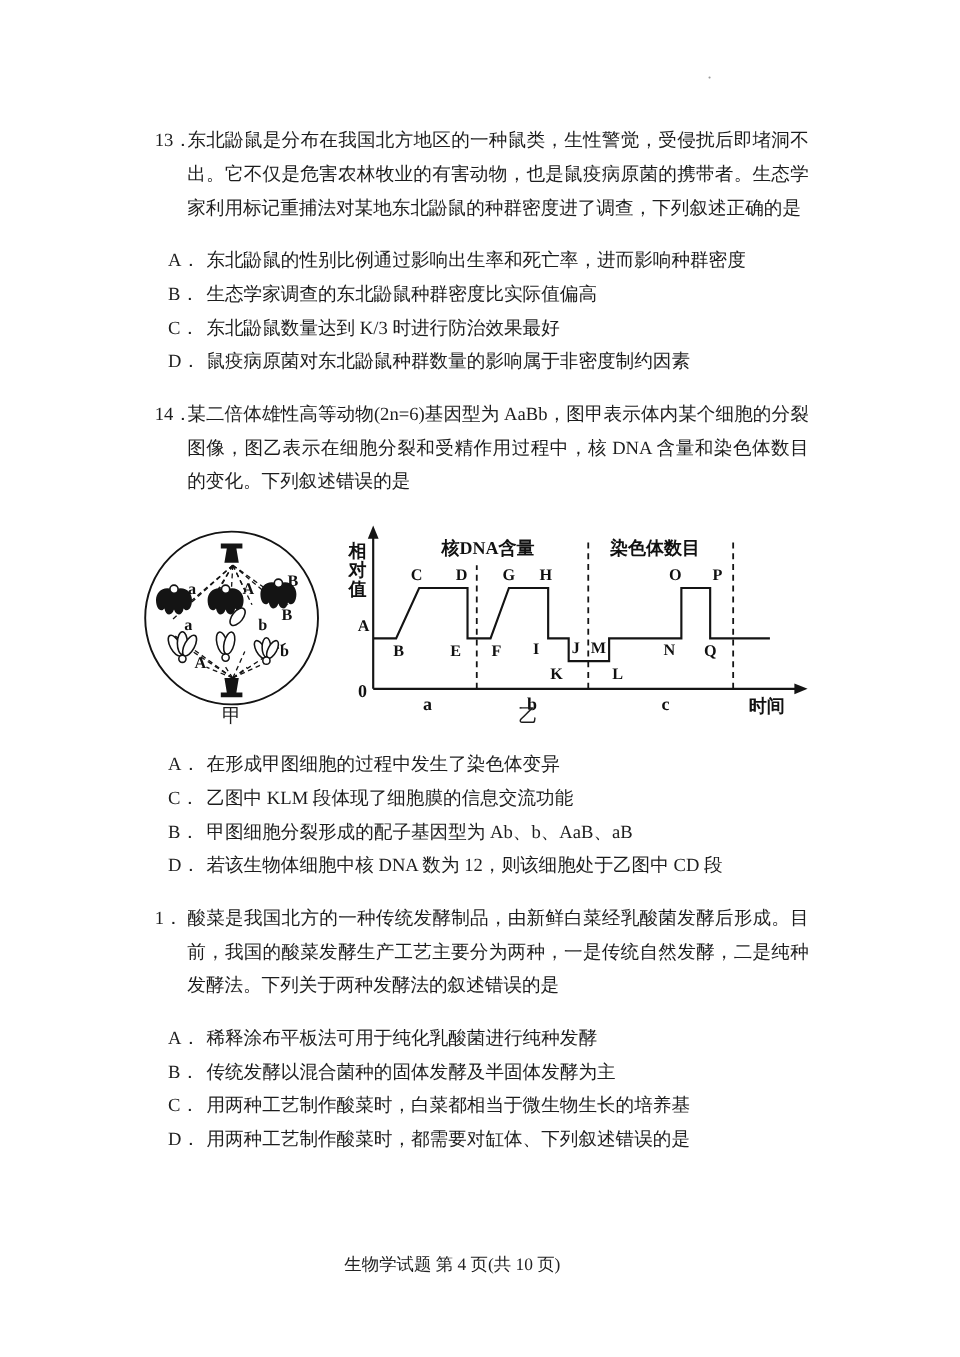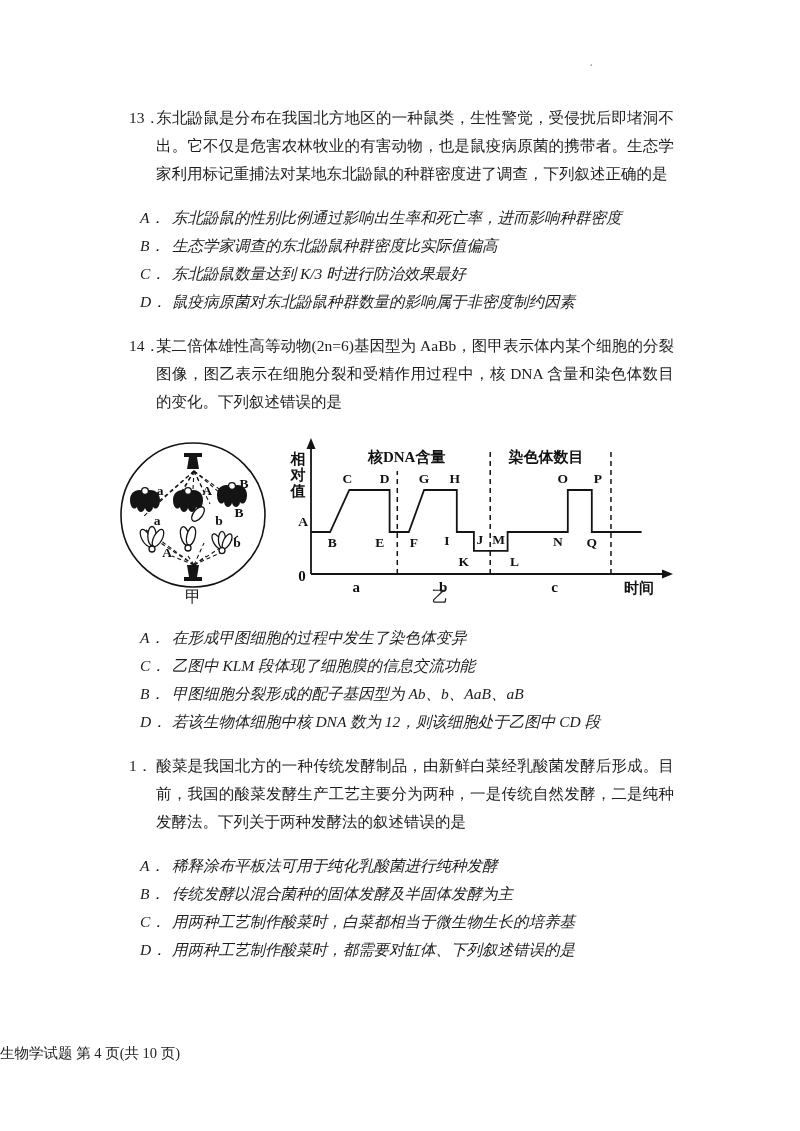--- a/index.html
+++ b/index.html
@@ -2,30 +2,30 @@
 <html><head>
 <meta charset="utf-8">
 <style>
   html,body{margin:0;padding:0;background:#fff;}
   .page{position:relative;width:800px;height:1131px;background:#ffffff;overflow:hidden;
         font-family:"Liberation Serif","DejaVu Serif",serif;color:#1d1d1d;}
   .content{position:absolute;left:113px;top:88px;width:577px;}
   .question{margin-bottom:8px;}
   .stem{font-size:15.5px;line-height:28px;text-align:justify;padding-left:27px;text-indent:-27px;margin:16px;}
   .q-num{display:inline-block;width:27px;text-indent:0;}
-  .opts{margin:6px 0 0 27px;font-style:italic;}
+  .opts{margin:6px 0 0 27px;}
   .opt{font-size:15.5px;line-height:28px;white-space:nowrap;}
   .opt-label{display:inline-block;width:32px;}
   .figure{position:relative;height:184px;margin:4px 0 8px 0;}
   #cell-svg{position:absolute;left:5px;top:6px;}
   #chart-svg{position:absolute;left:172px;top:0;}
   .cap{position:absolute;top:155px;font-size:16px;color:#1d1d1d;}
   .cap-jia{left:72px;}
   .cap-yi{left:319px;}
-  .footer{position:absolute;left:0;top:1044px;width:754px;text-align:left;font-size:14.5px;color:#222;}
+  .footer{position:absolute;left:0;top:1044px;width:754px;text-align:center;font-size:14.5px;color:#222;}
   .stray{position:absolute;left:589px;top:58px;color:#9a9a9a;font-size:14px;}
   
   .ax{stroke:#141414;stroke-width:1.8;}
   .curve{fill:none;stroke:#141414;stroke-width:1.8;stroke-linejoin:miter;}
   .dash{stroke:#141414;stroke-width:1.5;stroke-dasharray:5 4;}
   .fill{fill:#141414;}
   .plbl{font:bold 13.5px "Liberation Serif",serif;text-anchor:middle;fill:#111;}
   .ctitle{font:bold 15px "Liberation Serif",serif;text-anchor:middle;fill:#111;}
   .cellc{fill:none;stroke:#141414;stroke-width:1.6;}
   .ray{stroke:#141414;stroke-width:1.1;stroke-dasharray:4 3;}

